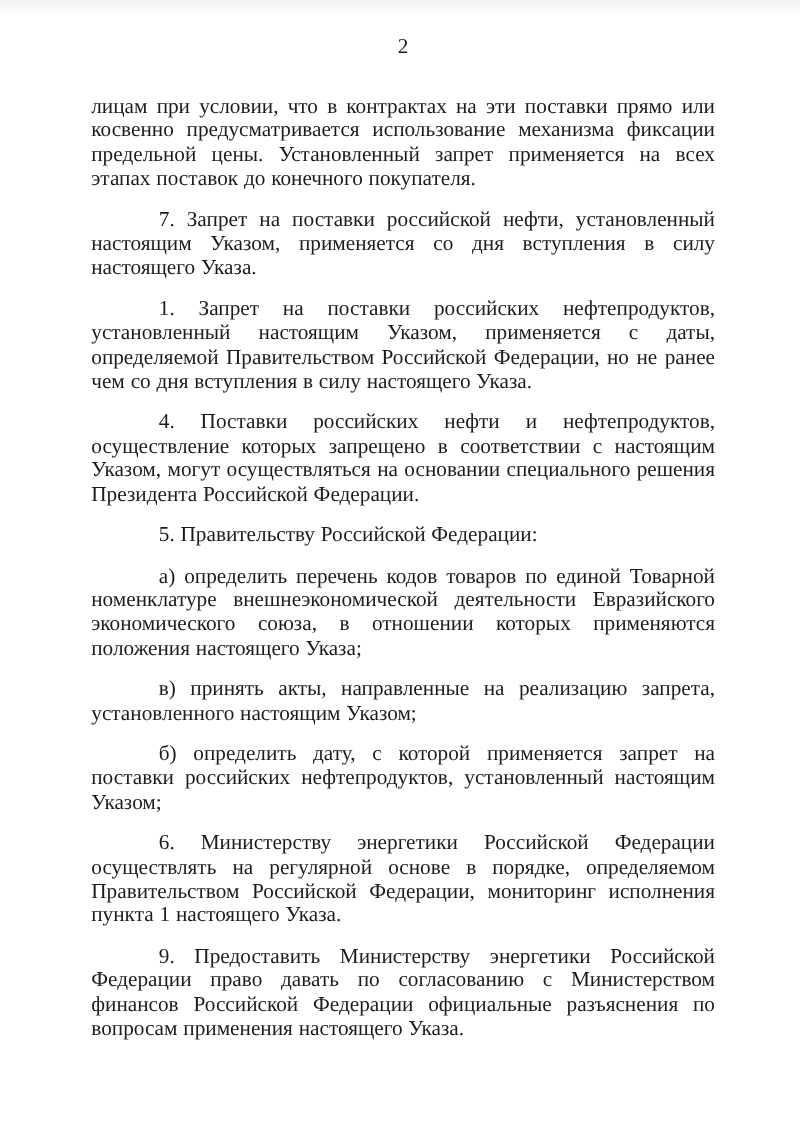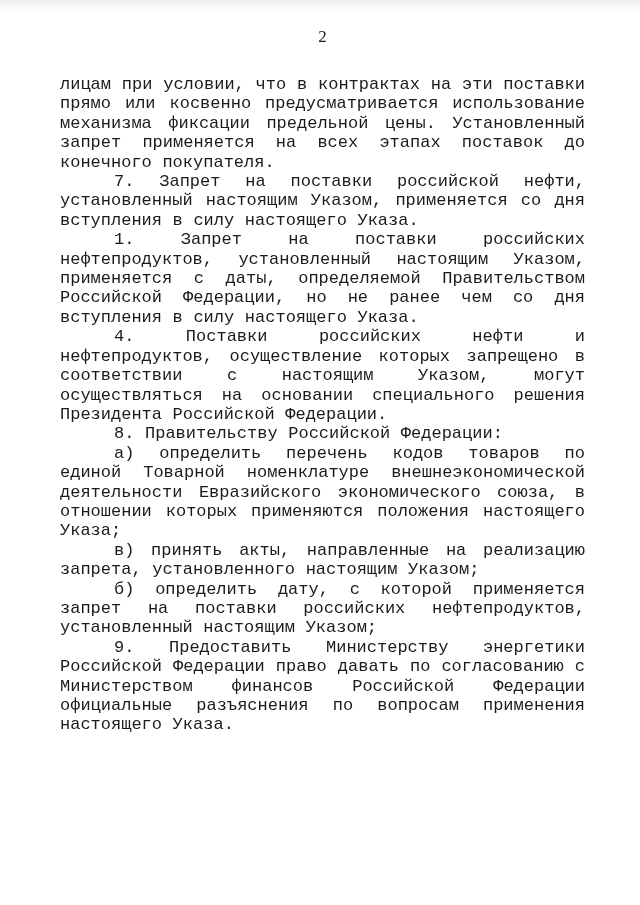--- a/index.html
+++ b/index.html
@@ -32,42 +32,42 @@
   .content {
     padding: 27px 55px 0 60px; 
   }
   .page-number {
     margin: 0 0 28px 0;
     text-align: center;
     font-size: 17px;
     line-height: 20px;
   }
   .para {
-    margin: 0;
+    margin: 13px;
     font-size: 17px;
     line-height: 19.4px;
     text-align: justify;
     text-indent: 54px;
     word-spacing: 0.4px;
-    font-family: Liberation Mono, monospace;
   }
   .para.first {
     text-indent: 0; 
   }
 </style>
 </head>
 <body>
 
 <div class="page">
   <div class="content">
     <div class="page-number">2</div>
 
     <p class="para first">лицам при условии, что в контрактах на эти поставки прямо или косвенно предусматривается использование механизма фиксации предельной цены. Установленный запрет применяется на всех этапах поставок до конечного покупателя.</p>
     <p class="para">7. Запрет на поставки российской нефти, установленный настоящим Указом, применяется со дня вступления в силу настоящего Указа.</p>
     <p class="para">1. Запрет на поставки российских нефтепродуктов, установленный настоящим Указом, применяется с даты, определяемой Правительством Российской Федерации, но не ранее чем со дня вступления в силу настоящего Указа.</p>
     <p class="para">4. Поставки российских нефти и нефтепродуктов, осуществление которых запрещено в соответствии с настоящим Указом, могут осуществляться на основании специального решения Президента Российской Федерации.</p>
-    <p class="para">8. Правительству Российской Федерации:</p>
+    <p class="para">5. Правительству Российской Федерации:</p>
     <p class="para">а) определить перечень кодов товаров по единой Товарной номенклатуре внешнеэкономической деятельности Евразийского экономического союза, в отношении которых применяются положения настоящего Указа;</p>
     <p class="para">в) принять акты, направленные на реализацию запрета, установленного настоящим Указом;</p>
     <p class="para">б) определить дату, с которой применяется запрет на поставки российских нефтепродуктов, установленный настоящим Указом;</p>
+    <p class="para">6. Министерству энергетики Российской Федерации осуществлять на регулярной основе в порядке, определяемом Правительством Российской Федерации, мониторинг исполнения пункта 1 настоящего Указа.</p>
     <p class="para">9. Предоставить Министерству энергетики Российской Федерации право давать по согласованию с Министерством финансов Российской Федерации официальные разъяснения по вопросам применения настоящего Указа.</p>
   </div>
 </div>
 
 </body></html>

